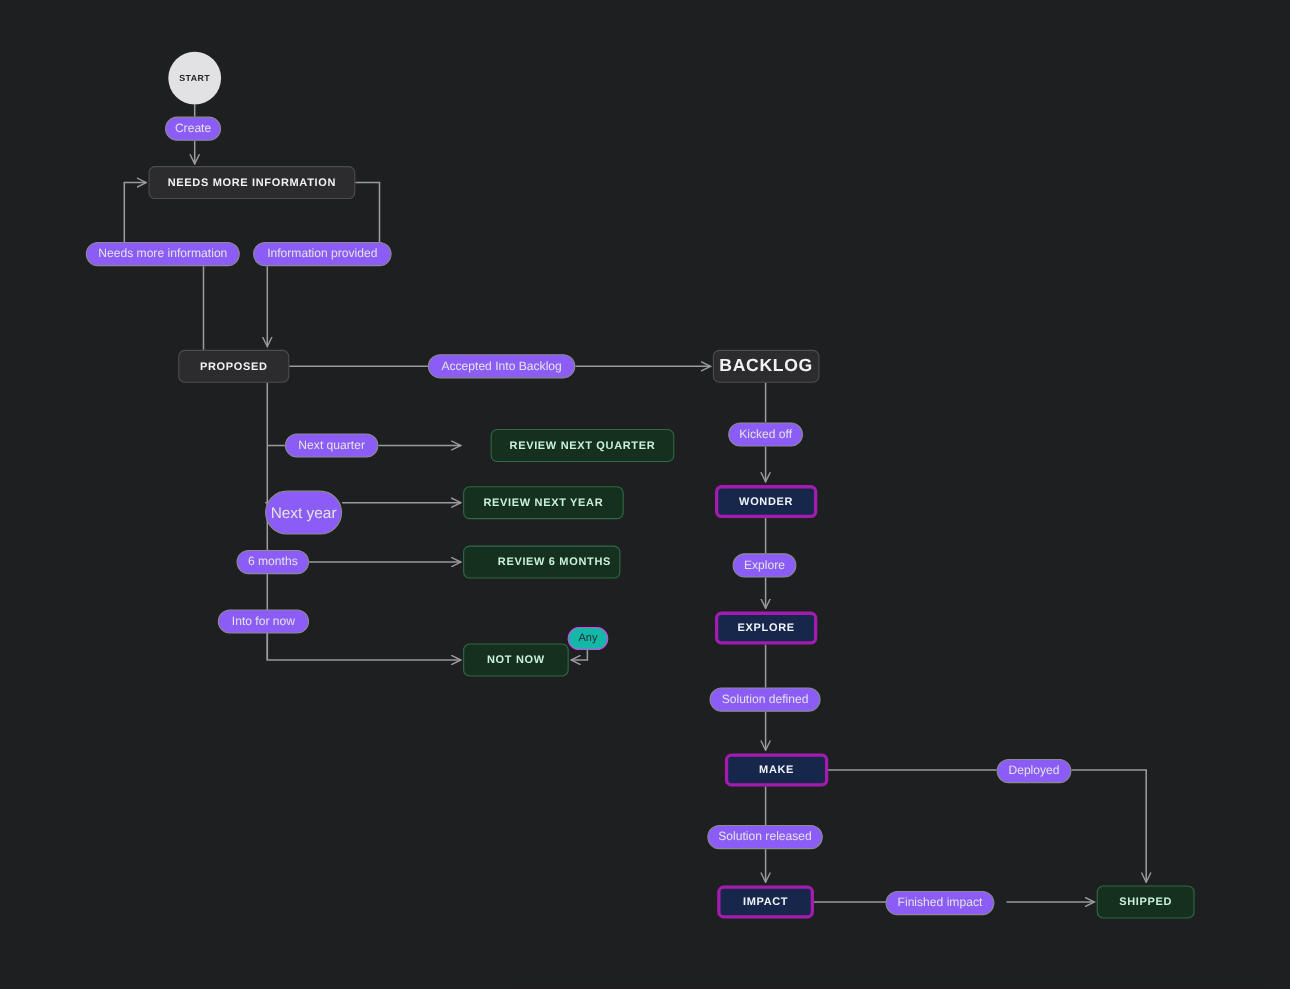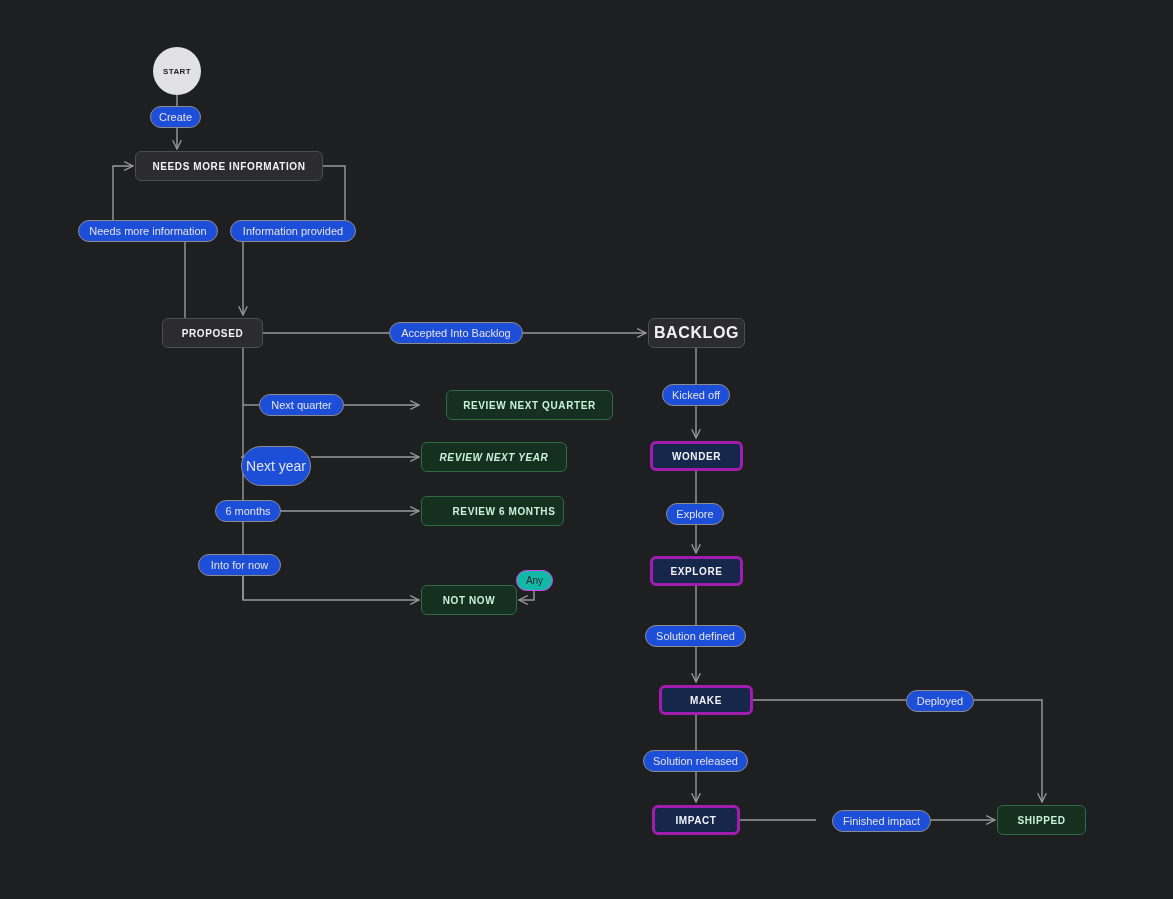--- a/index.html
+++ b/index.html
@@ -64,21 +64,21 @@
     color: #232325;
     letter-spacing: 0.4px;
   }
   .pill {
     position: absolute;
     box-sizing: border-box;
     display: flex;
     align-items: center;
     justify-content: center;
     border-radius: 999px;
-    background: #1d4ed8;
+    background: #8b5cf6;
     border: 1px solid #8c8c8f;
     color: #e3e3e5;
     white-space: nowrap;
     font-weight: normal;
   }
   .pill.pill-solid {
     background: #14b8a6;
     border: 1px solid #d946ef;
     color: #2a2a2c;
   }
@@ -139,21 +139,21 @@
     <path class="edge-path" d="M 740 820 L 816 820"></path>
     <path class="edge-path" d="M 915 820 L 995 820" marker-end="url(#arrow)"></path>
   </svg>
 
   <div id="nodes">
       <div class="node state-start" style="left: 153px; top: 47px; width: 48px; height: 48px; font-size: 8px;">START</div>
       <div class="node state-gray" style="left: 135px; top: 151px; width: 188px; height: 30px; font-size: 10px;">NEEDS MORE INFORMATION</div>
       <div class="node state-gray" style="left: 162px; top: 318px; width: 101px; height: 30px; font-size: 10px;">PROPOSED</div>
       <div class="node state-gray" style="left: 648px; top: 318px; width: 97px; height: 30px; font-size: 16px;">BACKLOG</div>
       <div class="node state-green" style="left: 446px; top: 390px; width: 167px; height: 30px; font-size: 10px;">REVIEW NEXT QUARTER</div>
-      <div class="node state-green" style="left: 421px; top: 442px; width: 146px; height: 30px; font-size: 10px; font-style: italic;">REVIEW NEXT YEAR</div>
+      <div class="node state-green" style="left: 421px; top: 442px; width: 146px; height: 30px; font-size: 10px;">REVIEW NEXT YEAR</div>
       <div class="node state-green" style="left: 421px; top: 496px; width: 143px; height: 30px; font-size: 10px; padding-left: 23px;">REVIEW 6 MONTHS</div>
       <div class="node state-green" style="left: 421px; top: 585px; width: 96px; height: 30px; font-size: 10px;">NOT NOW</div>
       <div class="node state-blue" style="left: 650px; top: 441px; width: 93px; height: 30px; font-size: 10px;">WONDER</div>
       <div class="node state-blue" style="left: 650px; top: 556px; width: 93px; height: 30px; font-size: 10px;">EXPLORE</div>
       <div class="node state-blue" style="left: 659px; top: 685px; width: 94px; height: 30px; font-size: 10px;">MAKE</div>
       <div class="node state-blue" style="left: 652px; top: 805px; width: 88px; height: 30px; font-size: 10px;">IMPACT</div>
       <div class="node state-green" style="left: 997px; top: 805px; width: 89px; height: 30px; font-size: 10px;">SHIPPED</div>
     </div>
   <div id="labels">
       <div class="pill" style="left: 150px; top: 106px; width: 51px; height: 22px; font-size: 11px;">Create</div>
@@ -163,16 +163,16 @@
       <div class="pill" style="left: 259px; top: 394px; width: 85px; height: 22px; font-size: 11px;">Next quarter</div>
       <div class="pill" style="left: 241px; top: 446px; width: 70px; height: 40px; font-size: 14px;">Next year</div>
       <div class="pill" style="left: 215px; top: 500px; width: 66px; height: 22px; font-size: 11px;">6 months</div>
       <div class="pill" style="left: 198px; top: 554px; width: 83px; height: 22px; font-size: 11px;">Into for now</div>
       <div class="pill pill-solid" style="left: 516px; top: 570px; width: 37px; height: 21px; font-size: 10px;">Any</div>
       <div class="pill" style="left: 662px; top: 384px; width: 68px; height: 22px; font-size: 11px;">Kicked off</div>
       <div class="pill" style="left: 666px; top: 503px; width: 58px; height: 22px; font-size: 11px;">Explore</div>
       <div class="pill" style="left: 645px; top: 625px; width: 101px; height: 22px; font-size: 11px;">Solution defined</div>
       <div class="pill" style="left: 643px; top: 750px; width: 105px; height: 22px; font-size: 11px;">Solution released</div>
       <div class="pill" style="left: 906px; top: 690px; width: 68px; height: 22px; font-size: 11px;">Deployed</div>
-      <div class="pill" style="left: 832px; top: 810px; width: 99px; height: 22px; font-size: 11px;">Finished impact</div>
+      <div class="pill" style="left: 805px; top: 810px; width: 99px; height: 22px; font-size: 11px;">Finished impact</div>
     </div>
 
 </div>
 
 </body></html>

